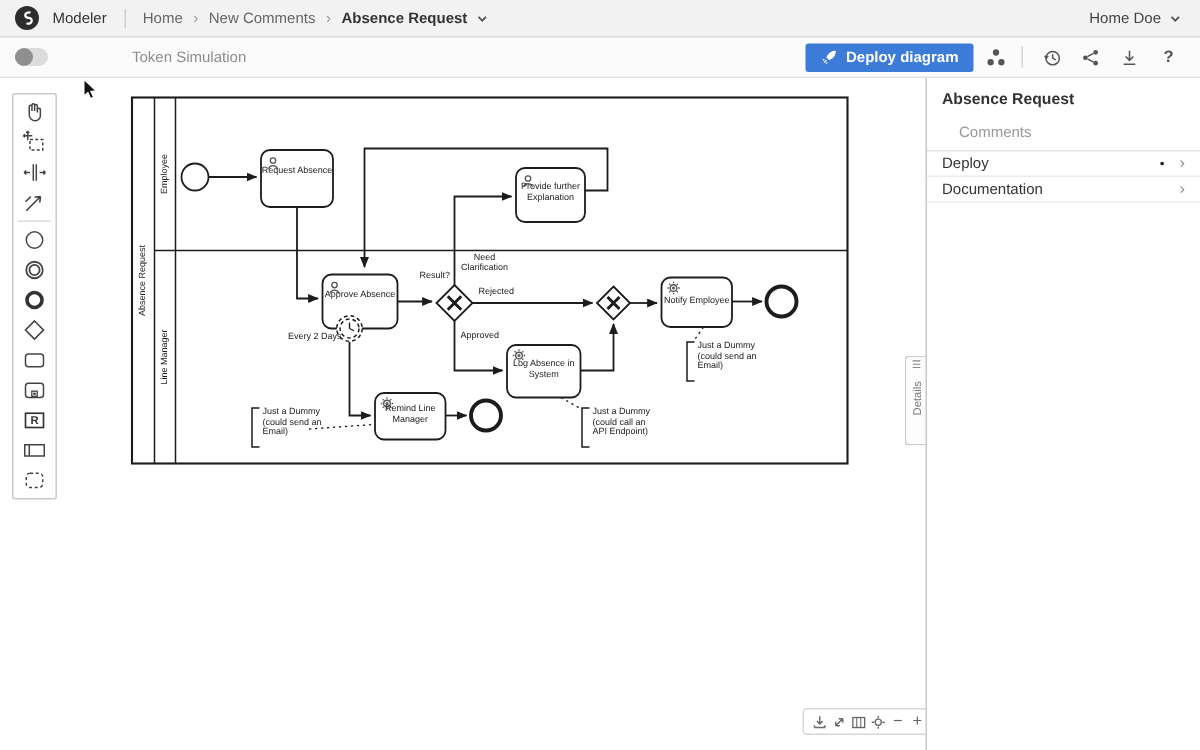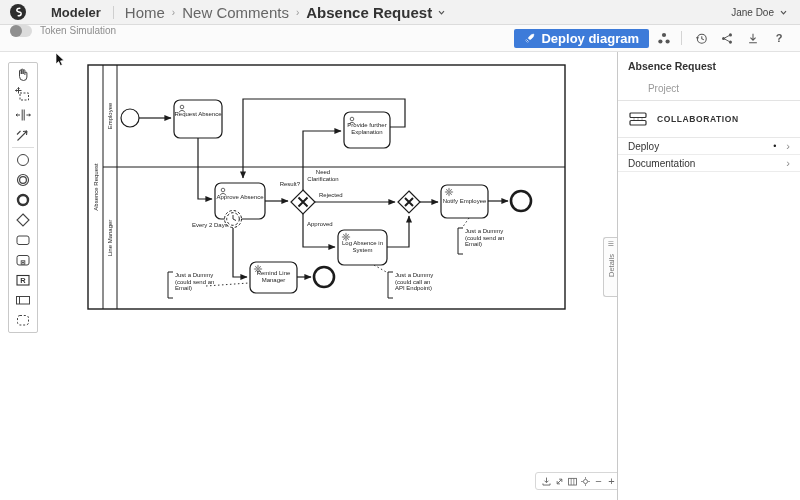--- a/index.html
+++ b/index.html
@@ -2,36 +2,36 @@
 <html><head>
 <meta charset="utf-8">
 <style>
   * { margin:0; padding:0; box-sizing:border-box; }
   html,body { width:800px; height:500px; overflow:hidden; font-family:"Liberation Sans",sans-serif; background:#fff; }
   #stage { position:relative; width:800px; height:500px; }
 
   
   #navbar { position:absolute; left:0; top:0; width:800px; height:25px; background:#f2f2f2; border-bottom:1px solid #dcdcdc; display:flex; align-items:center; z-index:30; }
   .logo { width:16px; height:16px; border-radius:50%; background:#2d2d2d; margin-left:10px; display:flex; align-items:center; justify-content:center; flex:0 0 auto; }
-  .app-name { font-size:13px; font-weight:bold; color:#333; margin-left:25px; }
+  .app-name { font-size:10px; font-weight:normal; color:#333; margin-left:9px; }
   .nav-divider { width:1px; height:13px; background:#cfcfcf; margin:0 11px 0 12px; }
-  .crumb { font-size:15px; color:#666; }
+  .crumb { font-size:10px; color:#666; }
   .crumb.current { font-weight:bold; color:#333; }
   .crumb-sep { font-size:10px; color:#999; margin:0 7px; }
   .nav-right { margin-left:auto; margin-right:12px; display:flex; align-items:center; gap:5px; }
   .user-name { font-size:10px; color:#444; }
   .chev { display:block; }
 
   
-  #actionbar { position:absolute; left:0; top:25px; width:800px; height:27px; background:#fbfbfb; border-bottom:1px solid #e2e2e2; display:flex; z-index:29; }
+  #actionbar { position:absolute; left:0; top:25px; width:800px; height:27px; background:#fbfbfb; border-bottom:1px solid #e2e2e2; display:flex; align-items:center; z-index:29;gap:48px; }
   .toggle { width:22px; height:12px; border-radius:7px; background:#dcdcdc; margin-left:10px; position:relative; flex:0 0 auto; }
   .toggle .knob { position:absolute; left:0px; top:0px; width:12px; height:12px; border-radius:50%; background:#8f8f8f; }
   .toggle-label { font-size:10px; color:#8d8d8d; margin-left:8px; }
   .ab-right { margin-left:auto; margin-right:10px; display:flex; align-items:center; }
-  .btn { height:19px; border-radius:2px; background:#3d7bd9; color:#fff; font-size:13px; font-weight:bold; display:flex; align-items:center; padding:0 10px; margin-left:3px; border:none; font-family:"Liberation Sans",sans-serif; }
+  .btn { height:19px; border-radius:2px; background:#3d7bd9; color:#fff; font-size:10px; font-weight:bold; display:flex; align-items:center; padding:0 10px; margin-left:3px; border:none; font-family:"Liberation Sans",sans-serif; }
   .btn svg { margin-right:6px; }
   .ab-icon { width:22px; height:18px; display:flex; align-items:center; justify-content:center; margin-left:4px; }
   .ab-sep { width:1px; height:14px; background:#d4d4d4; margin:0 4px 0 6px; }
   .help-q { font-size:11px; color:#555; font-weight:bold; }
 
   
   #canvas { position:absolute; left:0; top:0; width:617px; height:500px; background:#fff; z-index:1; }
   #bpmn-svg { position:absolute; left:0; top:0; }
   .dlabel { position:absolute; font-size:6px; line-height:7px; color:#1c1c1c; text-align:center; }
   .alabel { position:absolute; font-size:6px; line-height:6.5px; color:#1c1c1c; text-align:left; }
@@ -314,29 +314,21 @@
   </div>
 
   <div id="details-tab">
     <div class="bars">☰</div>
     <div class="dt-label">Details</div>
   </div>
 
   <div id="panel">
     <div class="panel-title">Absence Request</div>
     <div class="tabs">
-      <div class="tab">Project</div>
-    </div>
-    <div class="selection-row">
-      <svg width="20" height="16" viewBox="0 0 20 16">
-        <rect x="2" y="2" width="16" height="4.5" rx="1" fill="none" stroke="#333" stroke-width="1.2"></rect>
-        <rect x="2" y="9.5" width="16" height="4.5" rx="1" fill="none" stroke="#333" stroke-width="1.2"></rect>
-        <path d="M6 6.5 v3 M10 6.5 v3 M14 6.5 v3" stroke="#333" stroke-width="0.8" stroke-dasharray="1,1"></path>
-      </svg>
-      <span class="sel-label">COLLABORATION</span>
+      <div class="tab">Comments</div>
     </div>
     <div class="prow">
       <span>Deploy</span>
       <span class="spacer"></span>
       <span class="dot">•</span>
       <span class="arrow">›</span>
     </div>
     <div class="prow">
       <span>Documentation</span>
       <span class="spacer"></span>
@@ -354,21 +346,21 @@
     <div class="nav-divider"></div>
     <span class="crumb">Home</span>
     <span class="crumb-sep">›</span>
     <span class="crumb">New Comments</span>
     <span class="crumb-sep">›</span>
     <span class="crumb current">Absence Request</span>
     <svg class="chev" width="9" height="9" viewBox="0 0 9 9" style="margin-left:5px;">
         <path d="M2 3.2 L4.5 5.8 L7 3.2" fill="none" stroke="#555" stroke-width="1.2"></path>
       </svg>
     <div class="nav-right">
-      <span class="user-name">Jane Doe</span>
+      <span class="user-name">Home Doe</span>
       <svg class="chev" width="9" height="9" viewBox="0 0 9 9">
           <path d="M2 3.2 L4.5 5.8 L7 3.2" fill="none" stroke="#555" stroke-width="1.2"></path>
         </svg>
     </div>
   </div>
 
   <div id="actionbar">
     <div class="toggle">
         <div class="knob"></div>
       </div>

